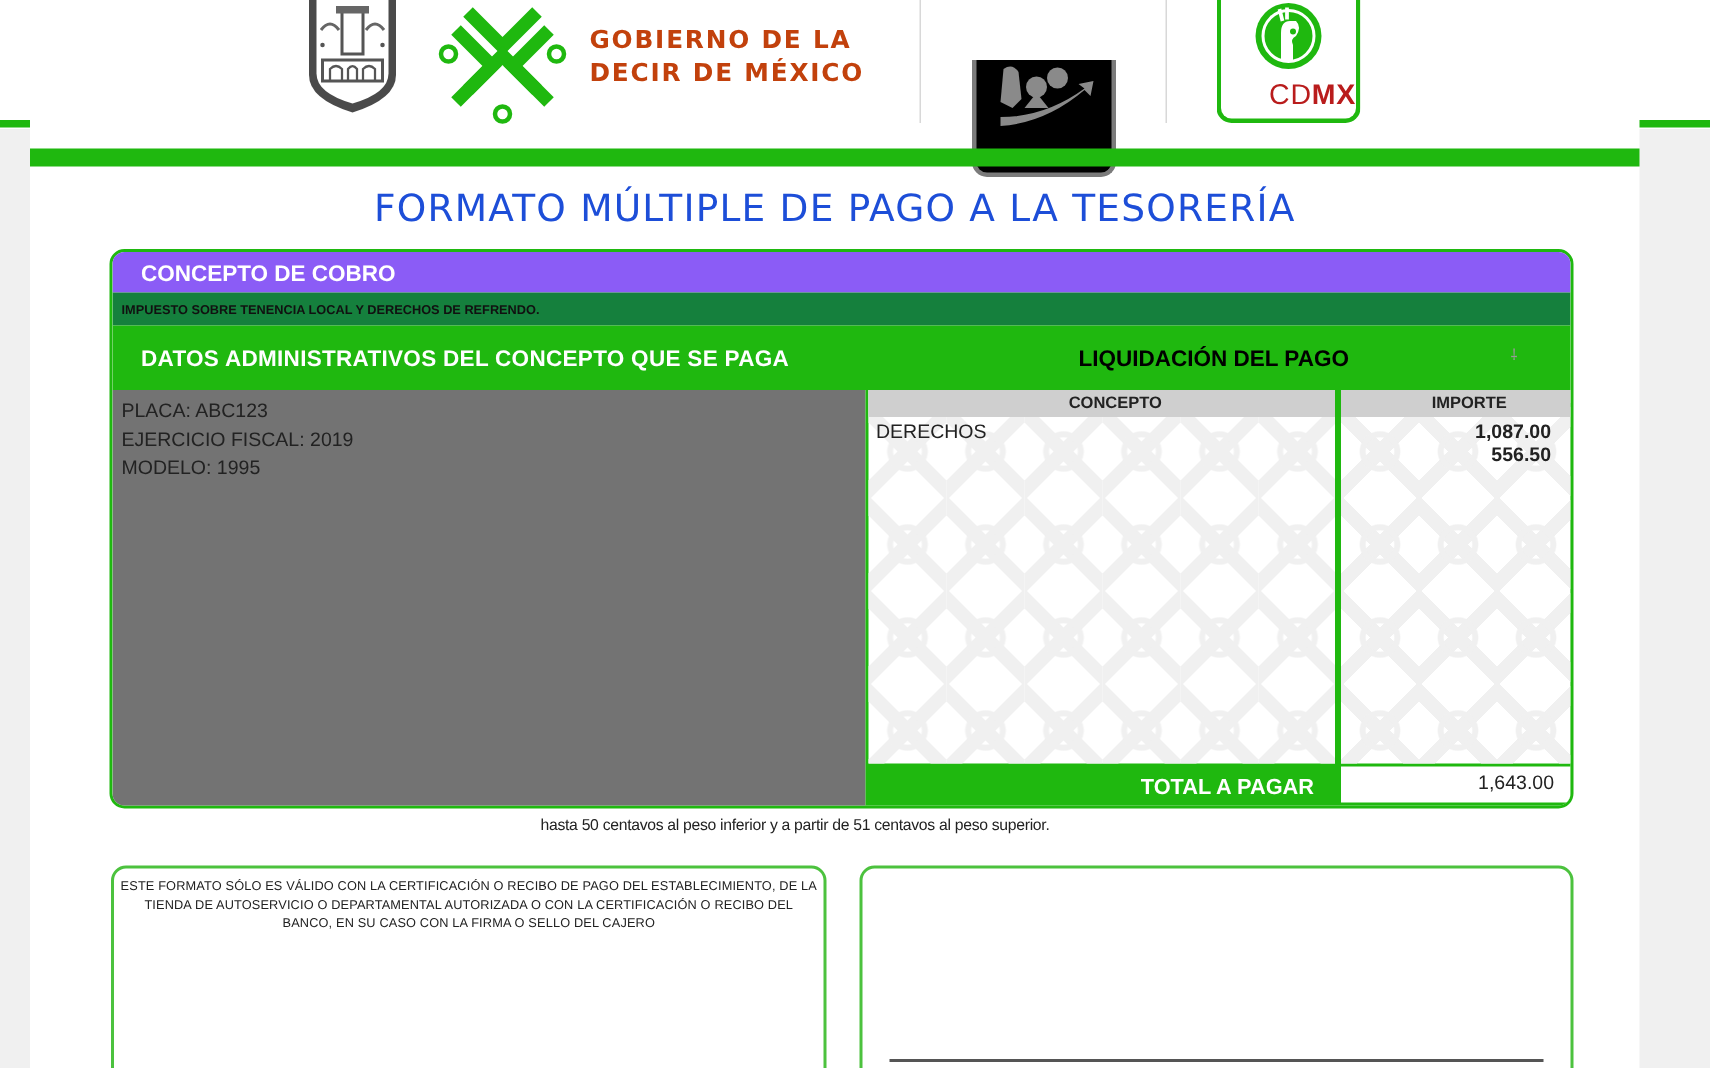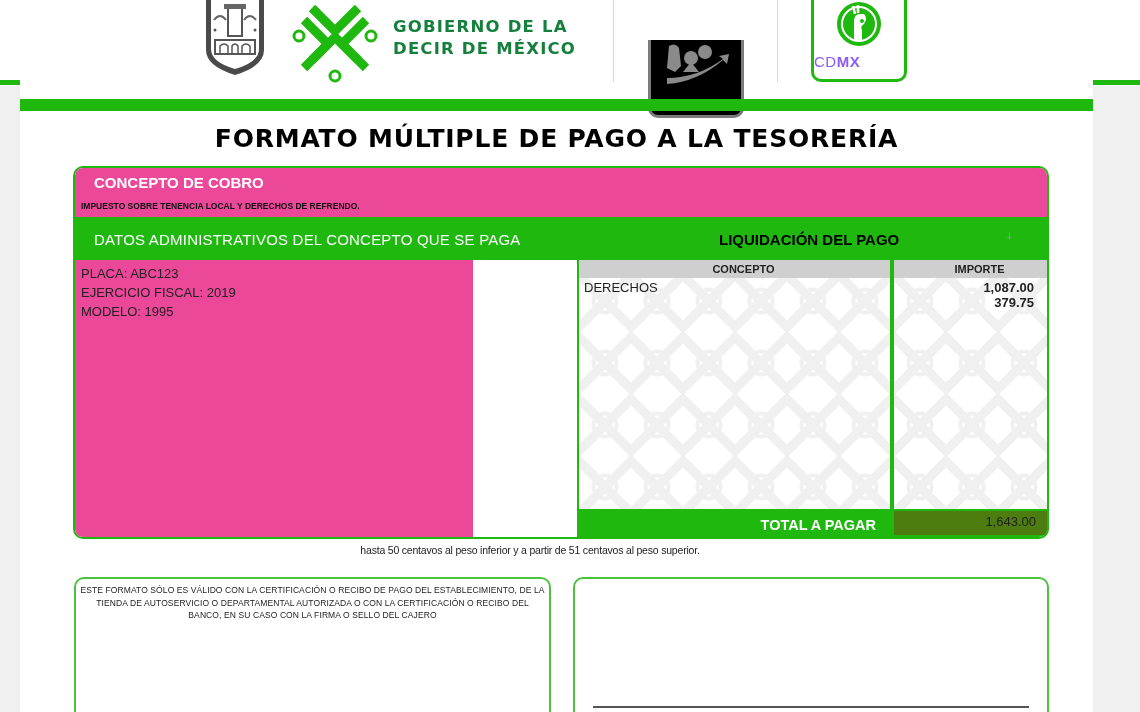--- a/index.html
+++ b/index.html
@@ -8,65 +8,65 @@
 
     
     .side-left { position: absolute; left: 0; top: 86px; width: 20px; height: 626px; background: #f0f0f0; }
     .side-right { position: absolute; left: 1093px; top: 86px; width: 47px; height: 626px; background: #f0f0f0; }
     .side-green-left { position: absolute; left: 0; top: 80px; width: 20px; height: 5px; background: #1fb80f; }
     .side-green-right { position: absolute; left: 1093px; top: 80px; width: 47px; height: 5px; background: #1fb80f; }
 
     
     .logo-escudo { position: absolute; left: 200px; top: 0; width: 70px; height: 76px; }
     .logo-knot { position: absolute; left: 290px; top: 0; width: 90px; height: 84px; }
-    .gov-text { position: absolute; left: 393px; top: 16px; font-family: "DejaVu Sans", sans-serif; font-size: 16.5px; font-weight: bold; letter-spacing: 1.2px; line-height: 22px; color: #15803d; }
+    .gov-text { position: absolute; left: 393px; top: 16px; font-family: "DejaVu Sans", sans-serif; font-size: 16.5px; font-weight: bold; letter-spacing: 1.2px; line-height: 22px; color: #c2410c; }
     .vsep { position: absolute; top: 0; width: 1px; height: 82px; background: #d8d8d8; }
     .logo-sefin { position: absolute; left: 648px; top: 0; width: 96px; height: 78px; border: 3px solid #7b7b7b; border-top: none; border-radius: 0 0 10px 10px; background: #000000; margin-top: 40px; }
     .logo-sefin .pic { position: absolute; left: 10px; top: 2px; width: 70px; height: 48px; }
     .logo-sefin .lbl { position: absolute; left: 0; right: 0; top: 57px; text-align: center; font-size: 12px; font-weight: bold; color: #7b7b7b; }
     .logo-cdmx { position: absolute; left: 811px; top: 0; width: 96px; height: 82px; border: 3px solid #1fb80f; border-top: none; border-radius: 0 0 10px 10px; background: #fff; }
     .logo-cdmx .circle { position: absolute; left: 20px; top: 0; width: 50px; height: 50px; }
-    .logo-cdmx .lbl { position: absolute; left: 0; right: 0; top: 53px; text-align: left; font-size: 15px; color: #8b5cf6; letter-spacing: 0.5px; }
+    .logo-cdmx .lbl { position: absolute; left: 0; right: 0; top: 53px; text-align: right; font-size: 19px; color: #b91c1c; letter-spacing: 0.5px; }
     .logo-cdmx .lbl b { font-weight: bold; }
 
     .green-rule { position: absolute; left: 20px; top: 99px; width: 1073px; height: 12px; background: #1fb80f; }
 
-    .doc-title { position: absolute; left: 20px; width: 1073px; top: 124px; text-align: center; font-family: "DejaVu Sans", sans-serif; font-weight: bold; font-size: 25px; letter-spacing: 0.8px; color: #000000; }
+    .doc-title { position: absolute; left: 20px; width: 1073px; top: 124px; text-align: center; font-family: "DejaVu Sans", sans-serif; font-weight: normal; font-size: 25px; letter-spacing: 0.8px; color: #1d4ed8; }
 
     
     .form { position: absolute; left: 73px; top: 166px; width: 976px; height: 373px; border: 2px solid #1fb80f; border-radius: 10px; overflow: hidden; background: #fff; }
-    .bar-cobro { position: absolute; left: 0; top: 0; width: 100%; height: 27px; background: #ec4899; color: #fff; font-weight: bold; font-size: 15px; padding: 6px 0 0 19px; }
-    .cobro-value { position: absolute; left: 0; top: 27px; width: 100%; height: 22px; background: #ec4899; font-size: 8.5px; font-weight: bold; padding: 6px 0 0 6px; color: #111; }
+    .bar-cobro { position: absolute; left: 0; top: 0; width: 100%; height: 27px; background: #8b5cf6; color: #fff; font-weight: bold; font-size: 15px; padding: 6px 0 0 19px; }
+    .cobro-value { position: absolute; left: 0; top: 27px; width: 100%; height: 22px; background: #15803d; font-size: 8.5px; font-weight: bold; padding: 6px 0 0 6px; color: #111; }
     .bar-datos { position: absolute; left: 0; top: 49px; width: 100%; height: 43px; background: #1fb80f; }
-    .bar-datos .left-title { position: absolute; left: 19px; top: 14px; color: #fff; font-weight: normal; font-size: 15px; letter-spacing: 0.2px; }
+    .bar-datos .left-title { position: absolute; left: 19px; top: 14px; color: #fff; font-weight: bold; font-size: 15px; letter-spacing: 0.2px; }
     .bar-datos .right-title { position: absolute; left: 644px; top: 14px; color: #000000; font-weight: bold; font-size: 15px; }
     .bar-datos .mark { position: absolute; left: 932px; top: 12px; color: #9a9a9a; font-size: 10px; }
 
-    .admin-box { position: absolute; left: 0; top: 92px; width: 398px; height: 279px; background: #ec4899; padding: 4px 0 0 6px; }
+    .admin-box { position: absolute; left: 0; top: 92px; width: 502px; height: 279px; background: #737373; padding: 4px 0 0 6px; }
     .admin-line { font-size: 13px; line-height: 19px; color: #222; }
 
     .liq { position: absolute; left: 502px; top: 92px; width: 472px; height: 279px; background: #1fb80f; }
     .col-concepto { position: absolute; left: 2px; top: 0; width: 311px; height: 249px; background-color: #fff; }
     .col-importe { position: absolute; left: 317px; top: 0; width: 153px; height: 249px; background-color: #fff; }
     .pattern {
       background-image:
         radial-gradient(circle at 50% 50%, transparent 9px, #f0f0f0 10px, #f0f0f0 13px, transparent 14px),
         linear-gradient(45deg, transparent 44%, #f0f0f0 44%, #f0f0f0 56%, transparent 56%),
         linear-gradient(-45deg, transparent 44%, #f0f0f0 44%, #f0f0f0 56%, transparent 56%);
       background-size: 52px 62px;
       background-position: 0 10px;
     }
     .th { position: absolute; left: 0; top: 0; width: 100%; height: 18px; background: #cfcfcf; text-align: center; font-size: 11px; font-weight: bold; padding-top: 3px; color: #222; padding-left: 18px; }
     .cells { position: absolute; left: 0; top: 20px; width: 100%; }
     .cell { font-size: 13px; line-height: 15px; color: #222; }
     .col-concepto .cell { padding-left: 5px; }
     .col-importe .cell { text-align: right; padding-right: 13px; font-weight: bold; }
 
     .total-label { position: absolute; left: 2px; top: 251px; width: 311px; height: 28px; color: #fff; font-weight: bold; font-size: 14.5px; text-align: right; padding: 6px 14px 0 0; }
-    .total-value { position: absolute; left: 317px; top: 251px; width: 153px; height: 24px; background: #4d7c0f; font-size: 13px; text-align: right; padding: 3px 11px 0 0; color: #222; }
+    .total-value { position: absolute; left: 317px; top: 251px; width: 153px; height: 24px; background: #ffffff; font-size: 13px; text-align: right; padding: 3px 11px 0 0; color: #222; }
 
     .note { position: absolute; left: 80px; width: 900px; top: 543px; text-align: center; font-size: 10.5px; line-height: 14px; color: #222; letter-spacing: -0.2px; }
 
     .box-left { position: absolute; left: 74px; top: 577px; width: 477px; height: 150px; border: 2px solid #4cc23e; border-radius: 10px; background: #fff; padding: 5px 4px 0 4px; }
     .box-right { position: absolute; left: 573px; top: 577px; width: 476px; height: 150px; border: 2px solid #4cc23e; border-radius: 10px; background: #fff; padding: 9px 30px 0 30px; }
     .box-text { text-align: center; font-size: 8.5px; line-height: 12.5px; color: #222; letter-spacing: 0.1px; }
     .sign-line { position: absolute; left: 18px; right: 18px; top: 127px; height: 2px; background: #555; }
   </style>
 </head>
 <body>
@@ -152,21 +152,21 @@
     <div class="col-concepto pattern">
       <div class="th">CONCEPTO</div>
       <div class="cells">
         <div class="cell">DERECHOS</div>
       </div>
     </div>
     <div class="col-importe pattern">
       <div class="th">IMPORTE</div>
       <div class="cells">
         <div class="cell">1,087.00</div>
-        <div class="cell">379.75</div>
+        <div class="cell">556.50</div>
       </div>
     </div>
     <div class="total-label">TOTAL A PAGAR</div>
     <div class="total-value pattern">1,643.00</div>
   </div>
 </div>
 
 <div class="note">
   <div>hasta 50 centavos al peso inferior y a partir de 51 centavos al peso superior.</div>
 </div>

